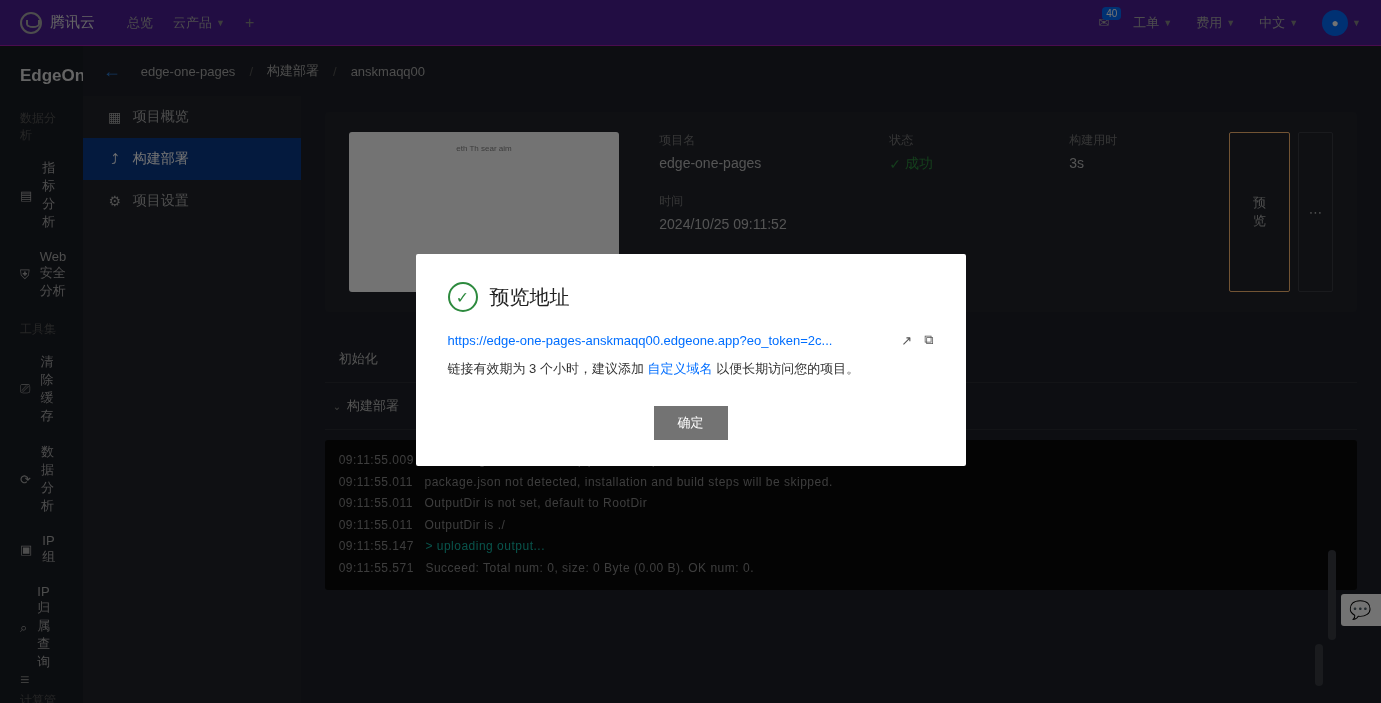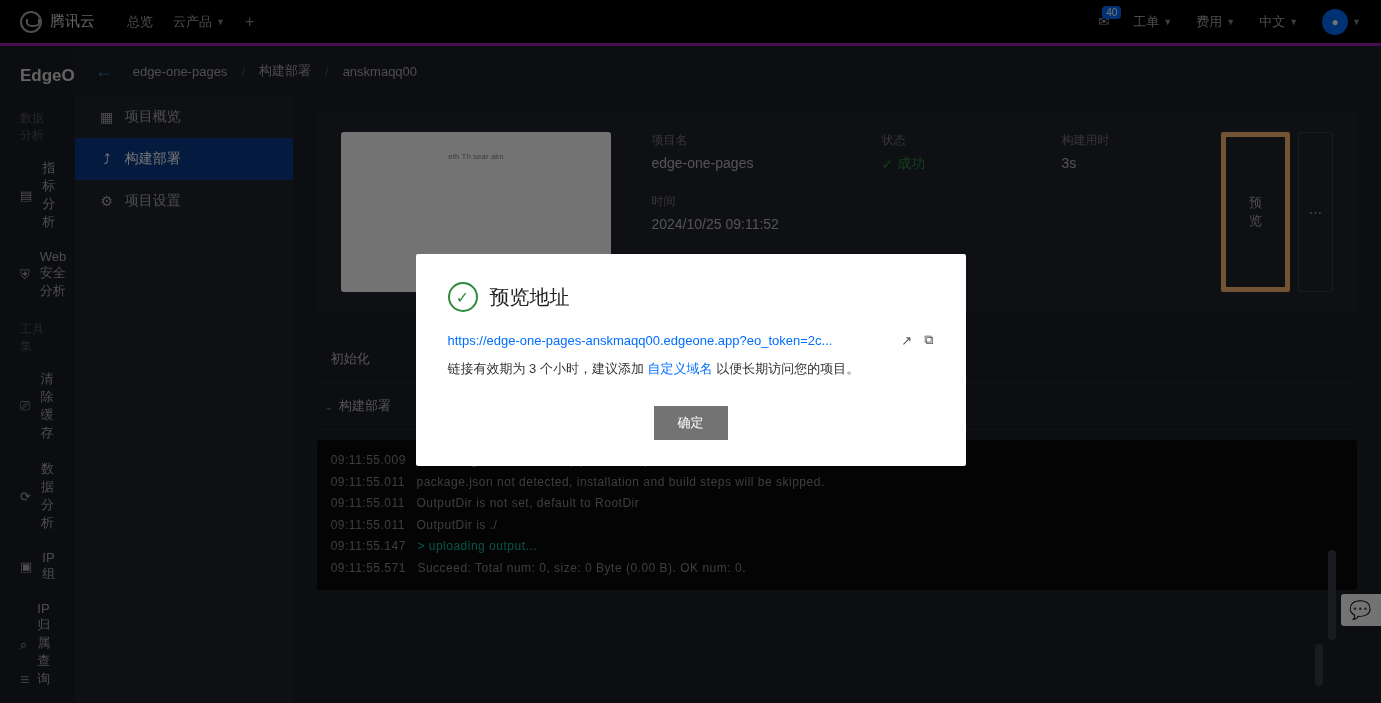--- a/index.html
+++ b/index.html
@@ -1,19 +1,19 @@
 <!DOCTYPE html>
 <html><head>
 <meta charset="utf-8">
 <style>
 * { margin: 0; padding: 0; box-sizing: border-box; font-family: -apple-system, "PingFang SC", "Microsoft YaHei", sans-serif; }
 body { background: #1a1d24; color: #999; font-size: 13px; width: 1381px; height: 703px; overflow: hidden; position: relative; }
 
 
-.top-header { height: 46px; background: #000000; display: flex; align-items: center; padding: 0 20px; border-bottom: 3px solid #a21caf; }
+.top-header { height: 46px; background: #4c1d95; display: flex; align-items: center; padding: 0 20px; border-bottom: 1px solid #a21caf; }
 .logo { display: flex; align-items: center; gap: 8px; color: #ddd; font-size: 15px; font-weight: 500; }
 .logo-icon { width: 22px; height: 22px; border: 2px solid #aaa; border-radius: 50%; position: relative; }
 .logo-icon::before { content: ''; position: absolute; width: 10px; height: 6px; border: 2px solid #aaa; border-top: none; border-radius: 0 0 50% 50%; top: 6px; left: 4px; }
 .top-nav { display: flex; gap: 20px; margin-left: 32px; color: #aaa; font-size: 13px; }
 .top-nav-item { display: flex; align-items: center; gap: 4px; cursor: pointer; }
 .chevron-down { font-size: 9px; color: #888; }
 .plus-btn { color: #888; font-size: 16px; margin-left: 20px; cursor: pointer; }
 .top-right { margin-left: auto; display: flex; align-items: center; gap: 24px; color: #aaa; font-size: 13px; }
 .mail-badge { position: relative; }
 .badge-count { position: absolute; top: -8px; right: -12px; background: #006eff; color: #fff; font-size: 10px; padding: 1px 4px; border-radius: 4px; }
@@ -35,27 +35,27 @@
 .breadcrumb-bar { height: 50px; display: flex; align-items: center; padding: 0 20px; color: #aaa; font-size: 13px; gap: 10px; width: 100%; }
 .back-arrow { color: #2b7cd6; font-size: 18px; margin-right: 10px; cursor: pointer; }
 .breadcrumb-sep { color: #555; margin: 0 4px; }
 .sub-sidebar-items { padding-top: 0; }
 .sub-item { display: flex; align-items: center; gap: 10px; padding: 12px 24px; color: #aaa; cursor: pointer; font-size: 14px; }
 .sub-item.active { background: #0b3a8a; color: #fff; }
 
 
 .main-content { flex: 1; padding: 16px 24px; overflow-y: auto; }
 .info-card { background: #22252c; border-radius: 4px; padding: 20px 24px; display: flex; gap: 40px; }
-.preview-thumb { width: 280px; height: 160px; background: #fff; border-radius: 3px; display: flex; align-items: flex-start; justify-content: center; padding-top: 20px; color: #888; font-size: 8px; }
+.preview-thumb { width: 280px; height: 160px; background: #fff; border-radius: 3px; display: flex; align-items: flex-start; justify-content: center; padding-top: 12px; color: #888; font-size: 8px; }
 .info-grid { flex: 1; display: grid; grid-template-columns: 200px 150px 120px; gap: 20px 30px; align-content: start; }
 .info-label { color: #777; font-size: 12px; margin-bottom: 6px; }
 .info-value { color: #bbb; font-size: 14px; }
 .status-success { color: #2d8a3e; display: flex; align-items: center; gap: 4px; }
 .card-actions { display: flex; gap: 8px; margin-left: auto; }
-.btn-outline { border: 5px solid #fdba74; background: transparent; color: #aaa; padding: 6px 18px; border-radius: 2px; cursor: pointer; font-size: 13px; }
+.btn-outline { border: 1px solid #fdba74; background: transparent; color: #aaa; padding: 6px 18px; border-radius: 2px; cursor: pointer; font-size: 13px; }
 .btn-more { border: 1px solid #3a3d44; background: transparent; color: #aaa; padding: 6px 10px; border-radius: 2px; cursor: pointer; }
 
 
 .build-section { margin-top: 24px; }
 .build-step { padding: 14px 8px; border-bottom: 1px solid #2a2d34; display: flex; align-items: center; gap: 200px; color: #aaa; font-size: 13px; }
 .build-step-name { width: 120px; color: #bbb; }
 .step-toggle { color: #888; margin-right: 6px; font-size: 10px; }
 
 
 .console { background: #0a0a0a; border-radius: 3px; padding: 10px 14px; margin-top: 10px; font-family: "Courier New", monospace; font-size: 12px; line-height: 1.8; color: #888; max-height: 160px; overflow-y: auto; letter-spacing: 0.5px; }

